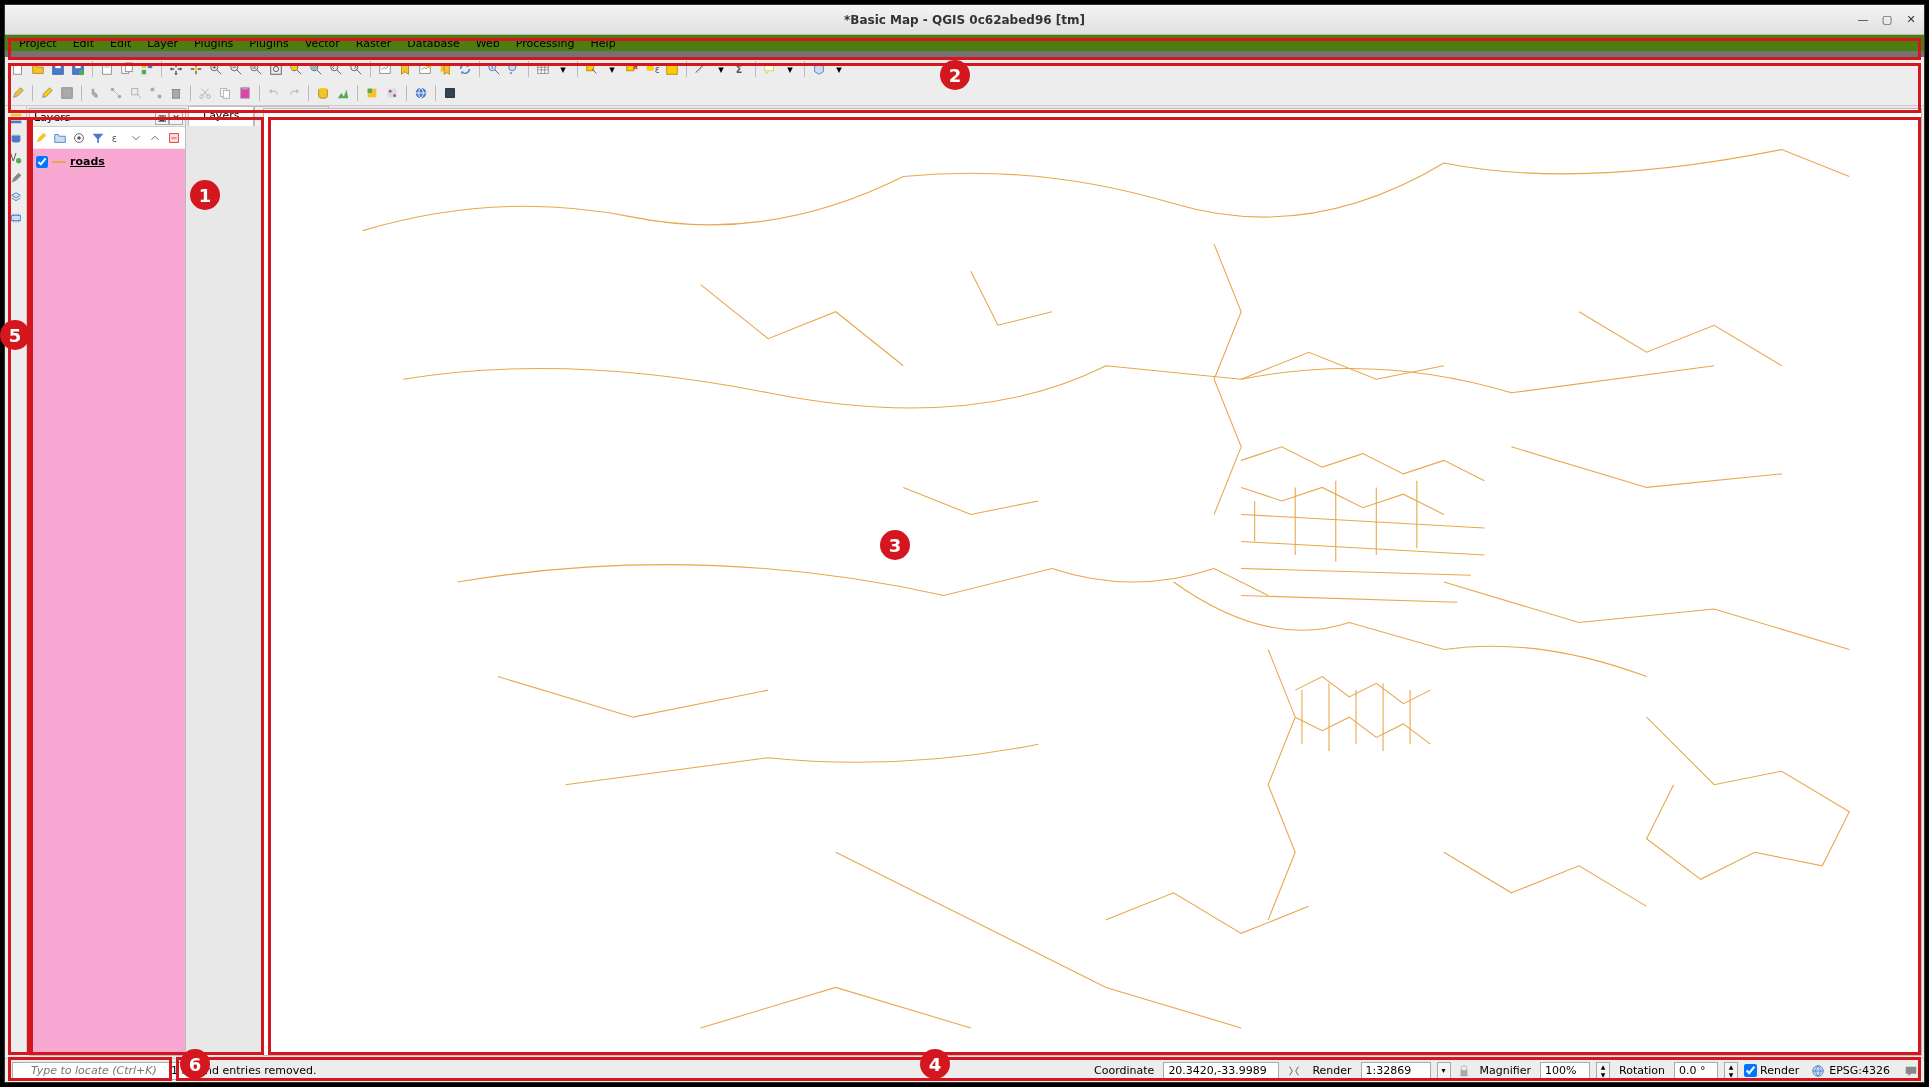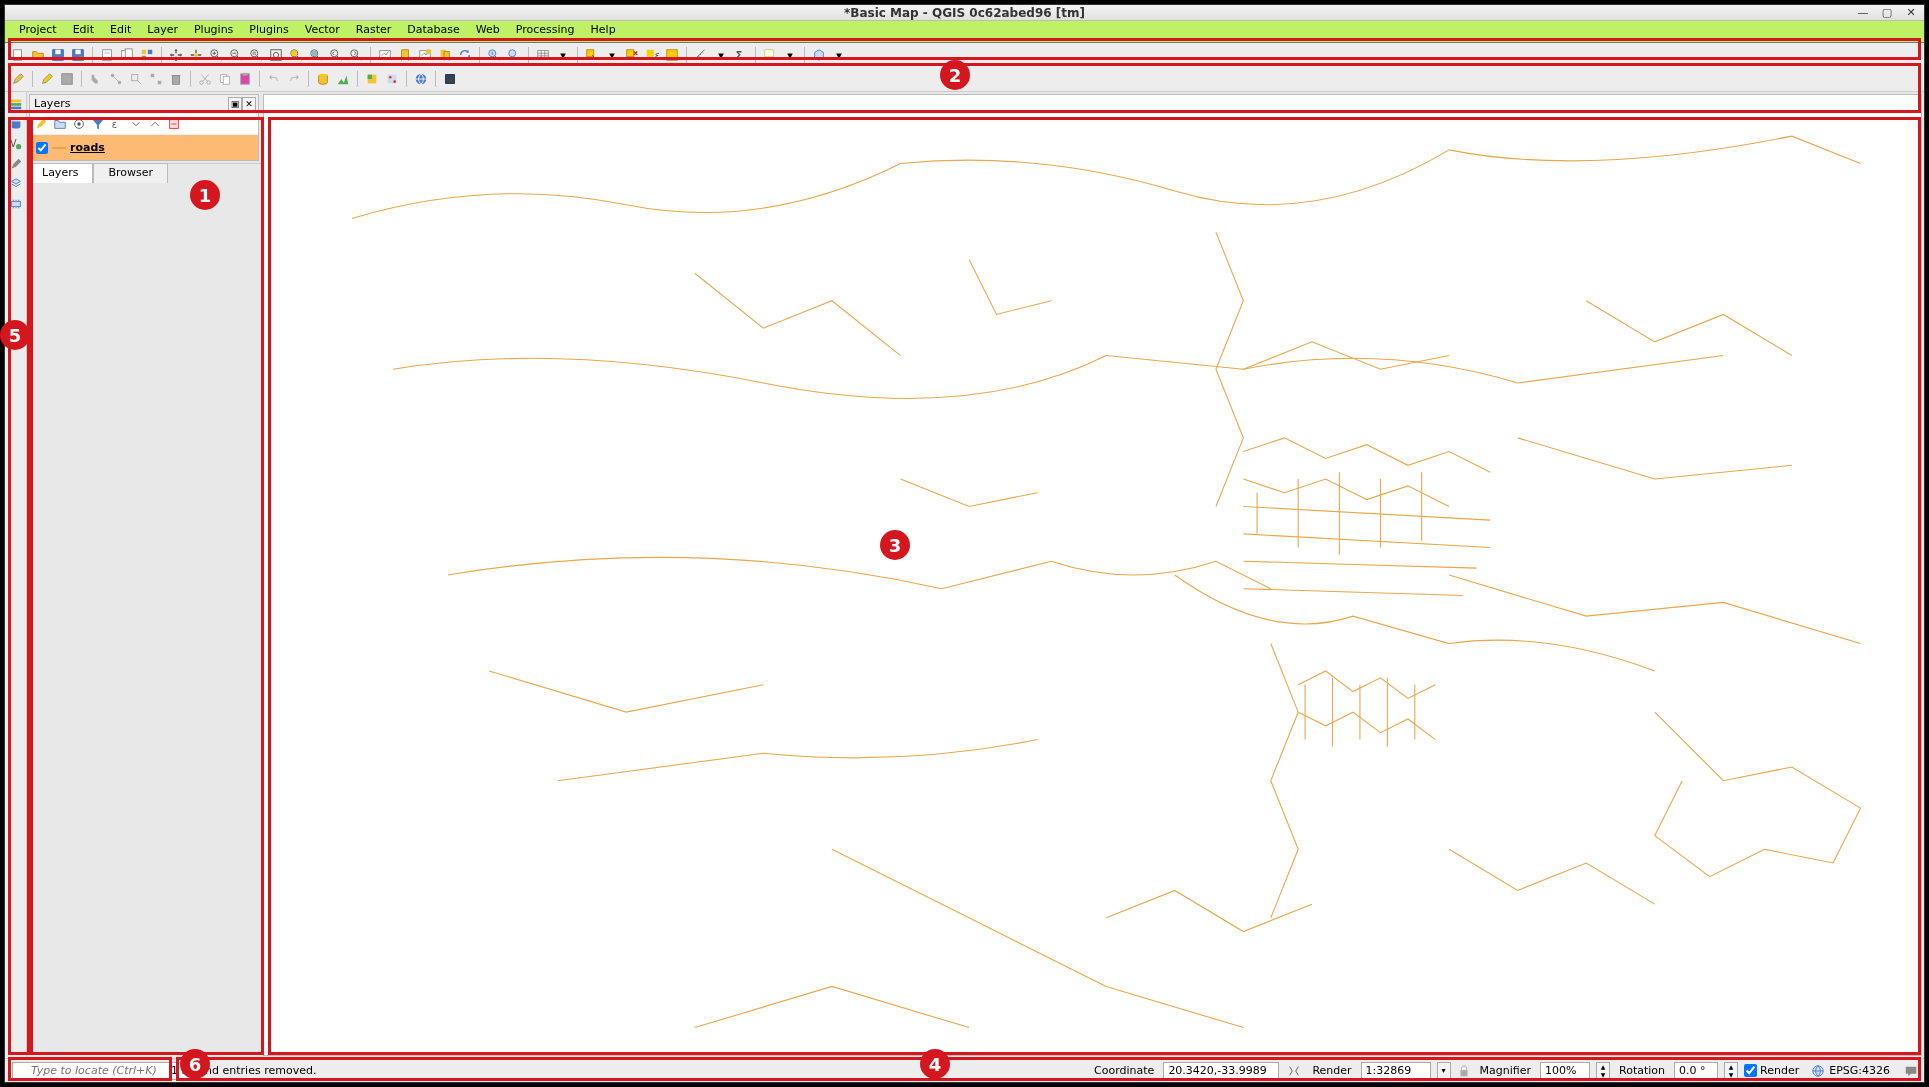--- a/index.html
+++ b/index.html
@@ -1,38 +1,38 @@
 <!DOCTYPE html>
 <html><head>
 <meta charset="utf-8">
 <style>
 *{box-sizing:border-box;margin:0;padding:0;font-family:"DejaVu Sans",Arial,sans-serif;font-size:11px}
 body{background:#000;width:1929px;height:1087px;padding:4px;position:relative}
 .window{background:#e8e8e8;width:100%;height:100%;display:flex;flex-direction:column;border:1px solid #333}
-.titlebar{background:linear-gradient(#f4f4f4,#e0e0e0);height:16px;display:flex;align-items:center;justify-content:center;position:relative;border-bottom:1px solid #bbb}
+.titlebar{background:linear-gradient(#f4f4f4,#e0e0e0);height:30px;display:flex;align-items:center;justify-content:center;position:relative;border-bottom:1px solid #bbb}
 .titlebar-text{font-weight:bold;font-size:12px;color:#333}
 .win-controls{position:absolute;right:6px;display:flex;gap:10px;align-items:center}
 .win-btn{width:14px;height:14px;display:flex;align-items:center;justify-content:center;cursor:pointer;color:#333}
-.menubar{background:#bef264;height:22px;display:flex;align-items:flex-start;padding:0 6px;border-bottom:1px solid #737373}
+.menubar{background:#4d7c0f;height:22px;display:flex;align-items:flex-start;padding:0 6px;border-bottom:6px solid #737373}
 .menu-item{padding:2px 8px;cursor:pointer}
 .toolbars{background:#ededed;border-bottom:1px solid #ccc}
 .toolbar-row{height:24px;display:flex;align-items:center;padding:0 4px;gap:2px}
 .tb-btn{width:18px;height:18px;display:flex;align-items:center;justify-content:center;cursor:pointer;border:1px solid transparent;border-radius:2px}
 .tb-sep{width:1px;height:16px;background:#bbb;margin:0 3px}
 .tb-btn svg{width:14px;height:14px}
 .main{flex:1;display:flex;overflow:hidden;position:relative}
 .left-strip{width:22px;background:#ededed;border-right:1px solid #ccc;display:flex;flex-direction:column;align-items:center;padding-top:4px;gap:4px}
 .left-strip .tb-btn{width:16px;height:16px}
 .layers-panel{width:230px;background:#fff;border:1px solid #bbb;margin:2px;display:flex;flex-direction:column}
 .panel-header{background:#f0f0f0;height:18px;display:flex;align-items:center;padding:0 4px;border-bottom:1px solid #ccc;font-size:11px;position:relative}
 .panel-header-controls{position:absolute;right:2px;display:flex;gap:0}
 .panel-ctrl{width:14px;height:14px;border:1px solid #aaa;display:flex;align-items:center;justify-content:center;font-size:9px;cursor:pointer;background:#f4f4f4}
 .panel-toolbar{height:22px;display:flex;align-items:center;gap:3px;padding:0 3px;border-bottom:1px solid #eee}
 .panel-toolbar .tb-btn{width:16px;height:16px}
-.layer-tree{flex:1;padding:4px;background:#fdba74}
+.layer-tree{flex:1;padding:4px;background:#f9a8d4}
 .layer-row{display:flex;align-items:center;gap:4px;padding:2px}
 .layer-check{width:12px;height:12px}
 .layer-swatch{width:14px;height:2px;background:#e8a74c}
 .layer-name{font-weight:bold;text-decoration:underline}
 .tabs{height:20px;display:flex;border-top:1px solid #ccc}
 .tab{padding:2px 14px;border:1px solid #bbb;background:#f0f0f0;cursor:pointer;border-bottom:none;margin-top:-1px}
 .tab.active{background:#fff}
 .canvas-wrap{flex:1;background:#fff;margin:2px;border:1px solid #bbb;position:relative;overflow:hidden}
 .canvas-wrap svg{width:100%;height:100%}
 .statusbar{height:24px;background:#ededed;display:flex;align-items:center;padding:0 4px;gap:6px;border-top:1px solid #ccc}
@@ -461,21 +461,21 @@
           </svg>
         </div>
       <div class="tb-btn">
           <svg viewBox="0 0 16 16">
             <rect x="3" y="5" width="10" height="6" fill="#cde" stroke="#4a7bc8"></rect>
             <path d="M5 5v-2M8 5v-2M11 5v-2M5 11v2M8 11v2M11 11v2" stroke="#4a7bc8"></path>
           </svg>
         </div>
     </div>
 
-    <div style="display:flex;flex-direction:column;width:234px">
+    <div style="display:flex;width:234px">
       <div class="layers-panel">
         <div class="panel-header">
           <span>Layers</span>
           <div class="panel-header-controls">
             <div class="panel-ctrl">▣</div>
             <div class="panel-ctrl">✕</div>
           </div>
         </div>
         <div class="panel-toolbar">
           <div class="tb-btn">

